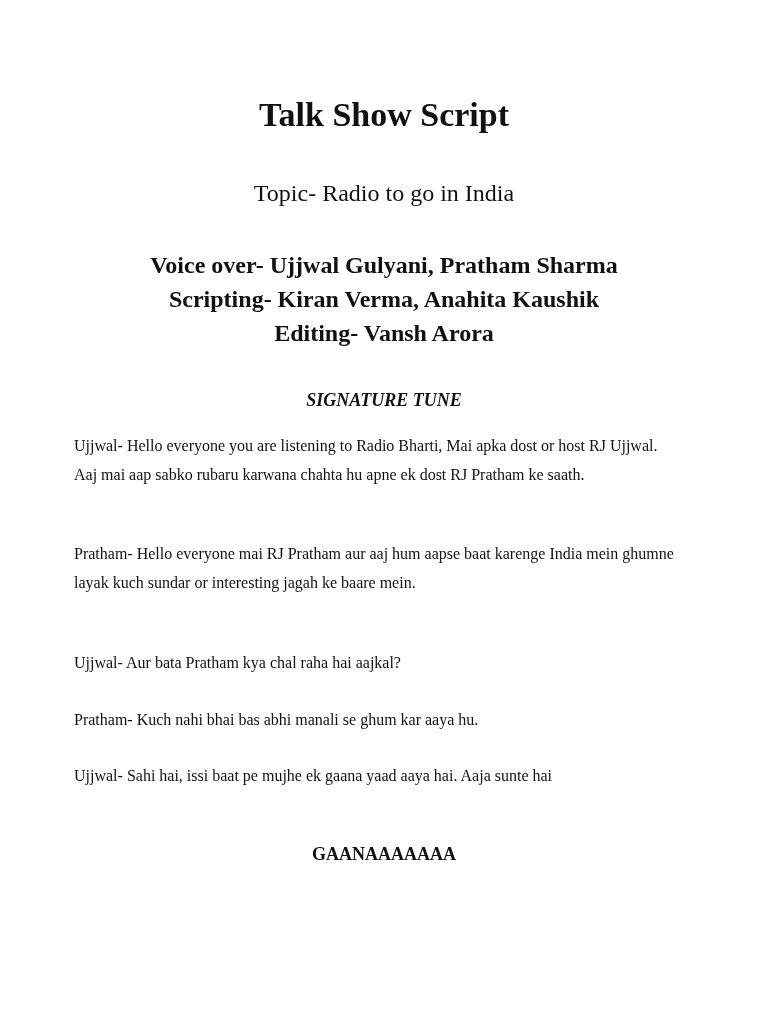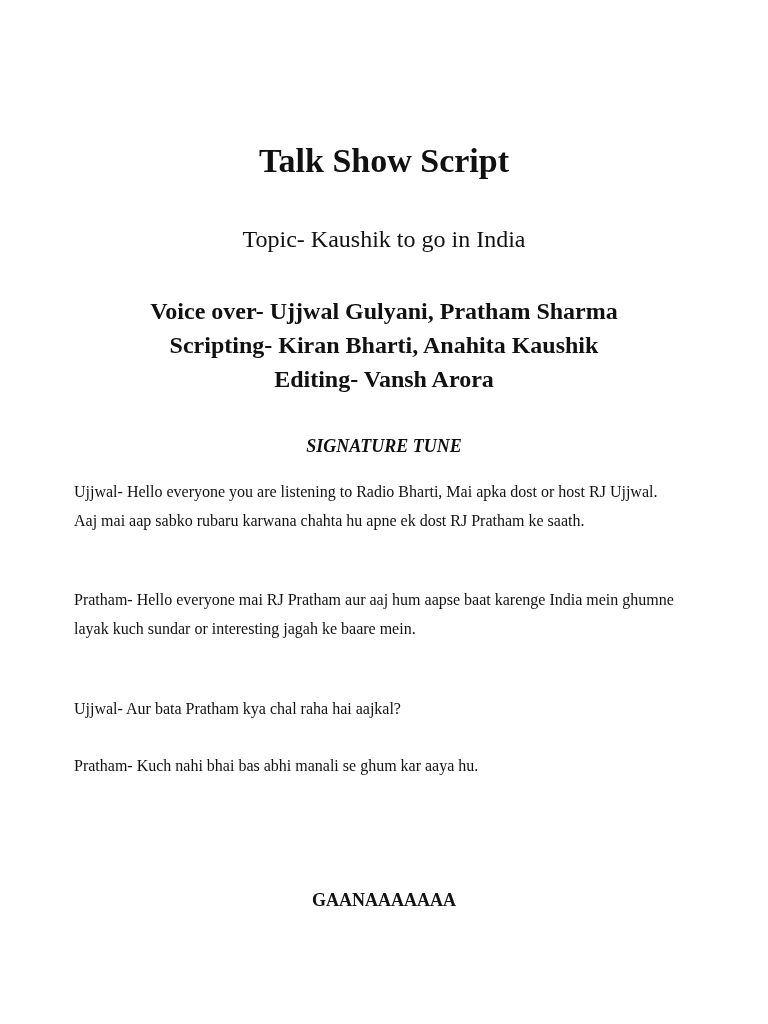--- a/index.html
+++ b/index.html
@@ -13,21 +13,20 @@
       overflow: hidden;
       position: relative;
       font-family: "Liberation Serif", "DejaVu Serif", serif;
       color: #111111;
     }
     .page {
       position: absolute;
       left: 0; top: 0;
       width: 768px;
       height: 808px;
-      margin-top: 46px;
     }
     .title {
       position: absolute;
       top: 93px;
       left: 0; right: 0;
       text-align: center;
       font-weight: bold;
       font-size: 34px;
       line-height: 44px;
     }
@@ -65,35 +64,36 @@
       line-height: 29px;
     }
   </style>
 </head>
 <body>
 
 <div class="page">
 
   <div class="title">Talk Show Script</div>
 
-  <div class="topic">Topic- Kaushik to go in India</div>
+  <div class="topic">Topic- Radio to go in India</div>
 
   <div class="credits">
     <div>Voice over- Ujjwal Gulyani, Pratham Sharma</div>
-    <div>Scripting- Kiran Bharti, Anahita Kaushik</div>
+    <div>Scripting- Kiran Verma, Anahita Kaushik</div>
     <div>Editing- Vansh Arora</div>
   </div>
 
   <div class="section-heading" style="top:388px;font-style:italic;">SIGNATURE TUNE</div>
 
   <div class="para" style="top:431px;">Ujjwal- Hello everyone you are listening to Radio Bharti, Mai apka dost or host RJ Ujjwal. Aaj mai aap sabko rubaru karwana chahta hu apne ek dost RJ Pratham ke saath.</div>
 
   <div class="para" style="top:648px;">Ujjwal- Aur bata Pratham kya chal raha hai aajkal?</div>
 
   <div class="para" style="top:539px;">Pratham- Hello everyone mai RJ Pratham aur aaj hum aapse baat karenge India mein ghumne layak kuch sundar or interesting jagah ke baare mein.</div>
 
   <div class="para" style="top:705px;">Pratham- Kuch nahi bhai bas abhi manali se ghum kar aaya hu.</div>
 
+  <div class="para" style="top:761px;">Ujjwal- Sahi hai, issi baat pe mujhe ek gaana yaad aaya hai. Aaja sunte hai</div>
 
   <div class="section-heading" style="top:842px;">GAANAAAAAAA</div>
 
 
 </div>
 
 </body></html>

